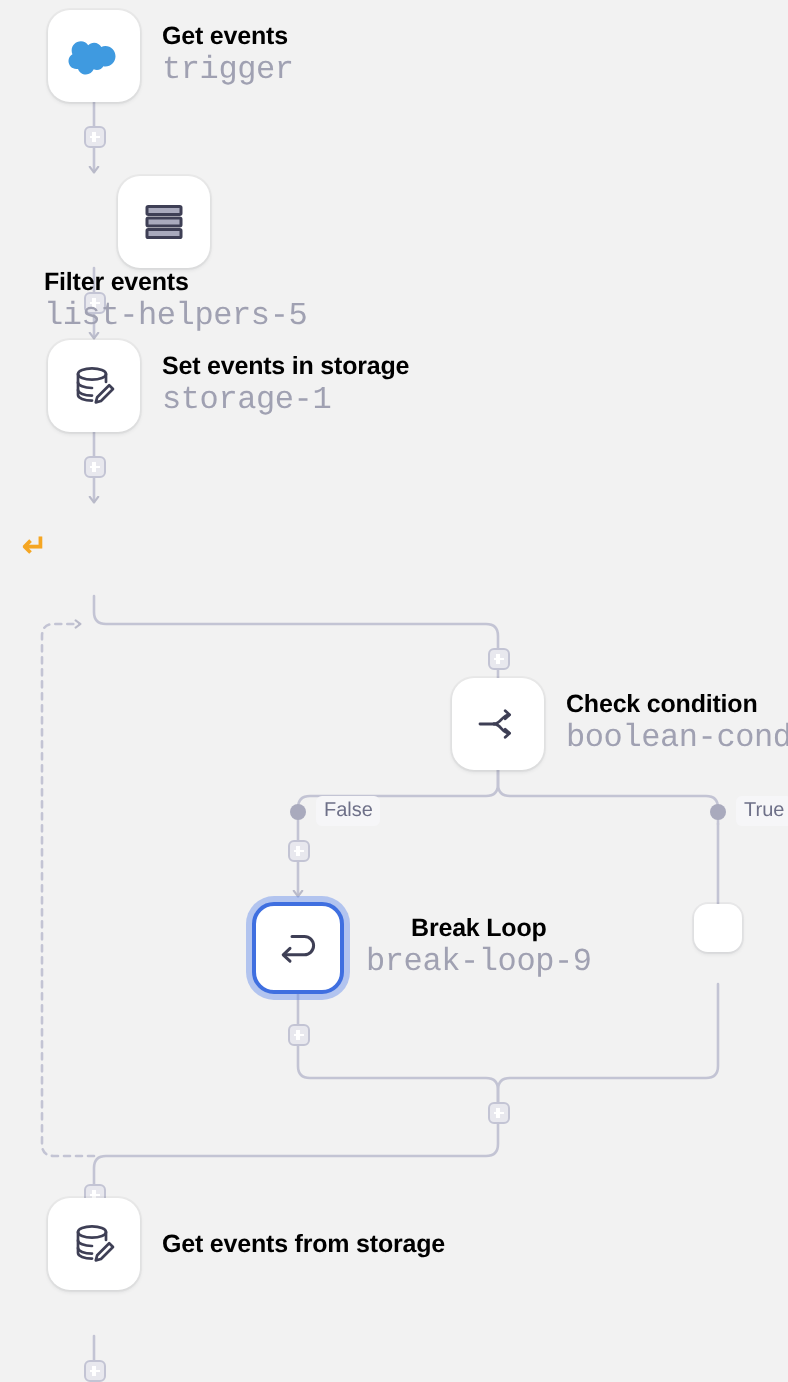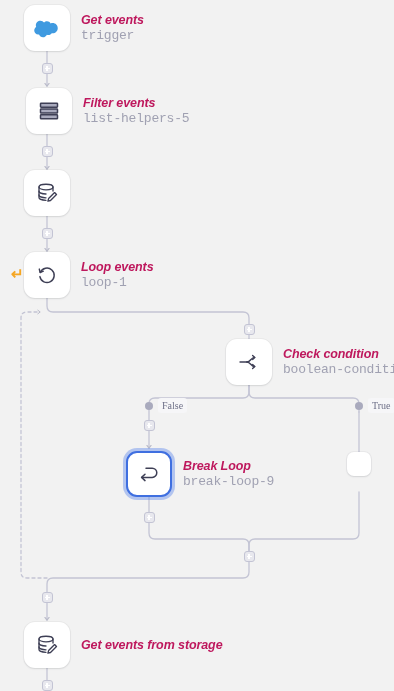--- a/index.html
+++ b/index.html
@@ -63,27 +63,26 @@
     z-index: -1;
   }
   .node-labels {
     margin-left: 11px;
     line-height: 1.18;
     white-space: nowrap;
   }
   .node-title {
     font-size: 12.5px;
     font-weight: bold;
-    color: #be185d;
+    color: #000000;
     letter-spacing: -0.1px;
-    font-style: italic;
   }
   .node-sub {
     font-family: "Liberation Mono", monospace;
-    font-size: 13px;
+    font-size: 16px;
     color: #a0a1b2;
     margin-top: 0;
     letter-spacing: -0.2px;
   }
   
   .loop-return {
     position: absolute;
     font-size: 15px;
     color: #f5a623;
     font-weight: bold;
@@ -120,21 +119,21 @@
     width: 8px;
     height: 8px;
     border-radius: 50%;
     background: #a9aabd;
     flex: 0 0 auto;
   }
   .port-chip {
     margin-left: 5px;
     background: #f6f6f8;
     color: #6e7088;
-    font-family: Liberation Serif, serif;
+    font-family: Liberation Sans, sans-serif;
     font-size: 10px;
     padding: 2px 4px;
     border-radius: 3px;
     line-height: 1.1;
     white-space: nowrap;
   }
   
   .placeholder-node {
     position: absolute;
     width: 24px;
@@ -222,21 +221,21 @@
                    c0,-2.54 2.07,-4.6 4.63,-4.6C7.97,5.66 9.27,6.42 10.1,7.6Z" fill="#3f9ae0"></path>
         </svg>
       </span>
     </div>
     <div class="node-labels">
       <div class="node-title">Get events</div>
       <div class="node-sub">trigger</div>
     </div>
   </div>
 
-  <div class="node" style="left:26px; top:88px;">
+  <div class="node" style="left:11px; top:88px;flex-direction:column;">
     <div class="node-box">
       <span>
         <svg class="icon-svg" width="22" height="22" viewBox="0 0 22 22">
           <g fill="none" stroke="#3e3f55" stroke-width="1.5">
             <rect x="2.5" y="3.2" width="17" height="4" rx="0.6" fill="#a9aabd"></rect>
             <rect x="2.5" y="9" width="17" height="4" rx="0.6" fill="#a9aabd"></rect>
             <rect x="2.5" y="14.8" width="17" height="4" rx="0.6" fill="#a9aabd"></rect>
           </g>
         </svg>
       </span>
@@ -255,39 +254,27 @@
             <ellipse cx="11" cy="6" rx="7" ry="2.8"></ellipse>
             <path d="M4,6 L4,16.5 C4,18 7.1,19.3 11,19.3"></path>
             <path d="M18,6 L18,10"></path>
             <path d="M4,10.2 C4,11.7 7.1,13 11,13"></path>
             <path d="M4,14 C4,15.5 7.1,16.8 11,16.8"></path>
             <path d="M19.6,11.6 L13.6,17.6 L12.9,20.2 L15.5,19.5 L21.5,13.5 Z"></path>
           </g>
         </svg>
       </span>
     </div>
+    <div class="node-labels">
+      <div class="node-title">Set events in storage</div>
+      <div class="node-sub">storage-1</div>
+    </div>
   </div>
 
   <span class="loop-return" style="left:11px; top:266px;">↵</span>
-  <div class="node" style="left:24px; top:252px;">
-    <div class="node-box accent-left">
-      <span>
-        <svg class="icon-svg" width="24" height="24" viewBox="0 0 24 24">
-          <g fill="none" stroke="#3e3f55" stroke-width="1.45" stroke-linecap="round" stroke-linejoin="round">
-            <path d="M5.4,9.4 A7.2,7.2 0 1 1 4.9,13.6"></path>
-            <path d="M8.3,8.2 L5.1,9.5 L4.3,6.1"></path>
-          </g>
-        </svg>
-      </span>
-    </div>
-    <div class="node-labels">
-      <div class="node-title">Loop events</div>
-      <div class="node-sub">loop-1</div>
-    </div>
-  </div>
 
   <div class="node" style="left:226px; top:339px;">
     <div class="node-box">
       <span>
         <svg class="icon-svg" width="24" height="24" viewBox="0 0 24 24">
           <g fill="none" stroke="#3e3f55" stroke-width="1.4" stroke-linecap="round" stroke-linejoin="round">
             <path d="M3,12 L10,12"></path>
             <path d="M10,12 C13.5,12 14,7.4 17.6,7.4"></path>
             <path d="M10,12 C13.5,12 14,16.6 17.6,16.6"></path>
             <path d="M15.6,5.4 L17.8,7.4 L15.6,9.4"></path>
@@ -306,38 +293,38 @@
     <span class="port-dot"></span>
     <span class="port-chip">False</span>
   </div>
   <div class="port" style="left:355px; top:398px;">
     <span class="port-dot"></span>
     <span class="port-chip">True</span>
   </div>
 
   <div class="placeholder-node" style="left:347px; top:452px;"></div>
 
-  <div class="node" style="left:126px; top:451px;">
+  <div class="node" style="left:126px; top:451px;text-align:center;">
     <div class="node-box selected">
       <span>
         <svg class="icon-svg" width="24" height="24" viewBox="0 0 24 24">
           <g fill="none" stroke="#3e3f55" stroke-width="1.5" stroke-linecap="round" stroke-linejoin="round">
             <path d="M5,15.4 L15.2,15.4 A4.6,4.6 0 0 0 15.2,6.2 L9,6.2"></path>
             <path d="M8,12.2 L4.6,15.4 L8,18.6"></path>
           </g>
         </svg>
       </span>
     </div>
     <div class="node-labels">
       <div class="node-title">Break Loop</div>
       <div class="node-sub">break-loop-9</div>
     </div>
   </div>
 
-  <div class="node" style="left:24px; top:622px;">
+  <div class="node" style="left:24px; top:599px;">
     <div class="node-box">
       <span>
         <svg class="icon-svg" width="24" height="24" viewBox="0 0 24 24">
           <g fill="none" stroke="#3e3f55" stroke-width="1.35" stroke-linecap="round" stroke-linejoin="round">
             <ellipse cx="11" cy="6" rx="7" ry="2.8"></ellipse>
             <path d="M4,6 L4,16.5 C4,18 7.1,19.3 11,19.3"></path>
             <path d="M18,6 L18,10"></path>
             <path d="M4,10.2 C4,11.7 7.1,13 11,13"></path>
             <path d="M4,14 C4,15.5 7.1,16.8 11,16.8"></path>
             <path d="M19.6,11.6 L13.6,17.6 L12.9,20.2 L15.5,19.5 L21.5,13.5 Z"></path>

